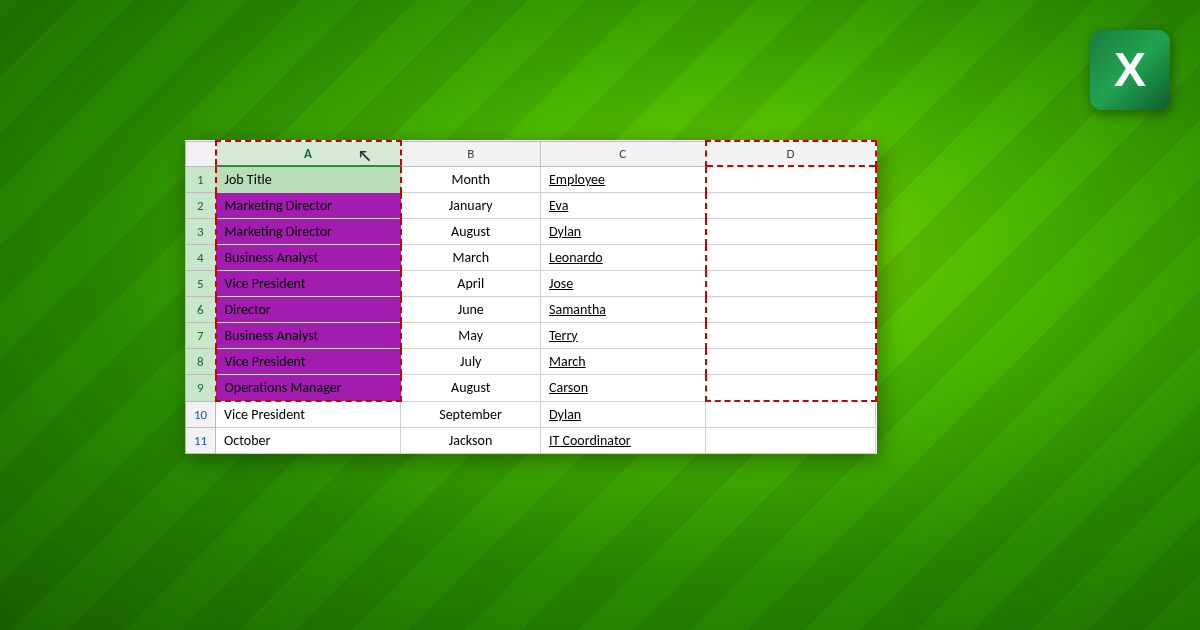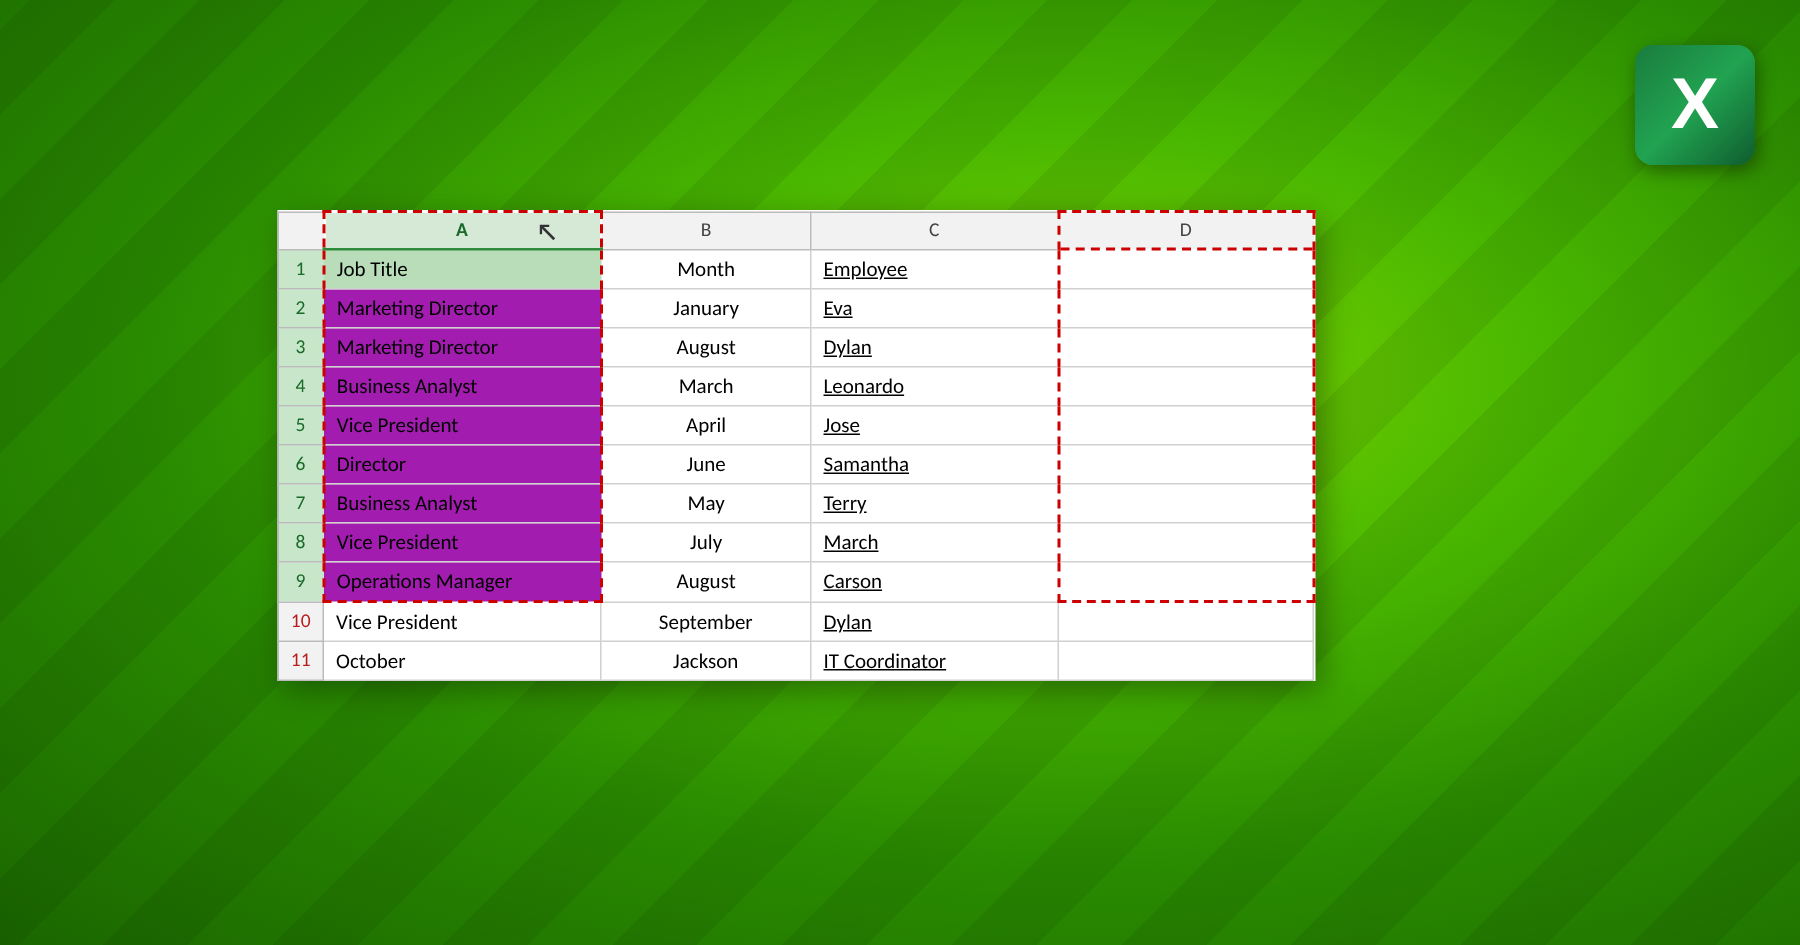--- a/index.html
+++ b/index.html
@@ -83,21 +83,21 @@
     }
 
     
     .row-num {
       width: 30px;
       min-width: 30px;
       background: #f2f2f2;
       border: 1px solid #bbb;
       text-align: center;
       padding: 3px 4px;
-      color: #b91c1c;
+      color: #1d4ed8;
       font-size: 13px;
       user-select: none;
     }
 
     
     .col-header {
       background: #f2f2f2;
       border: 1px solid #bbb;
       text-align: center;
       padding: 4px 8px;

